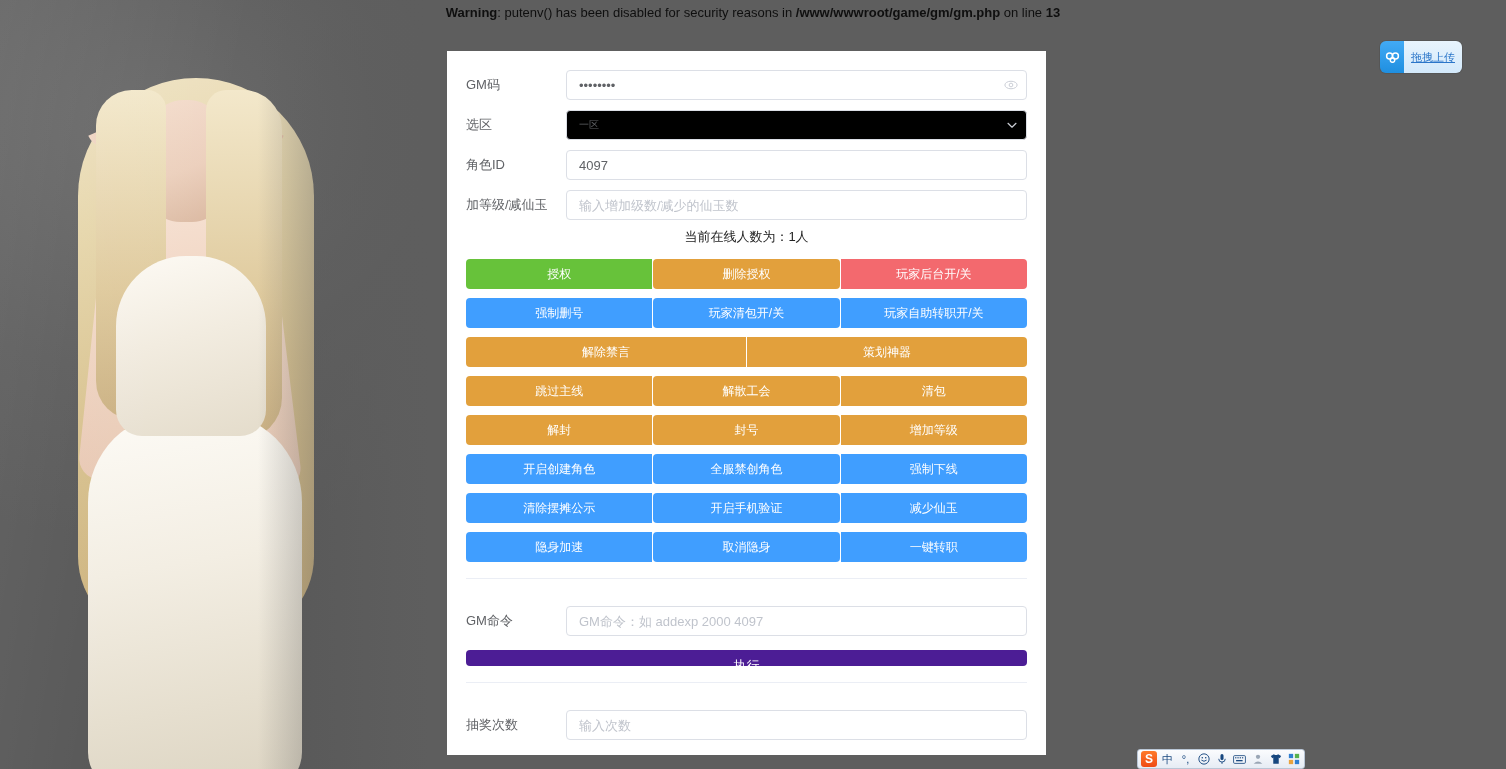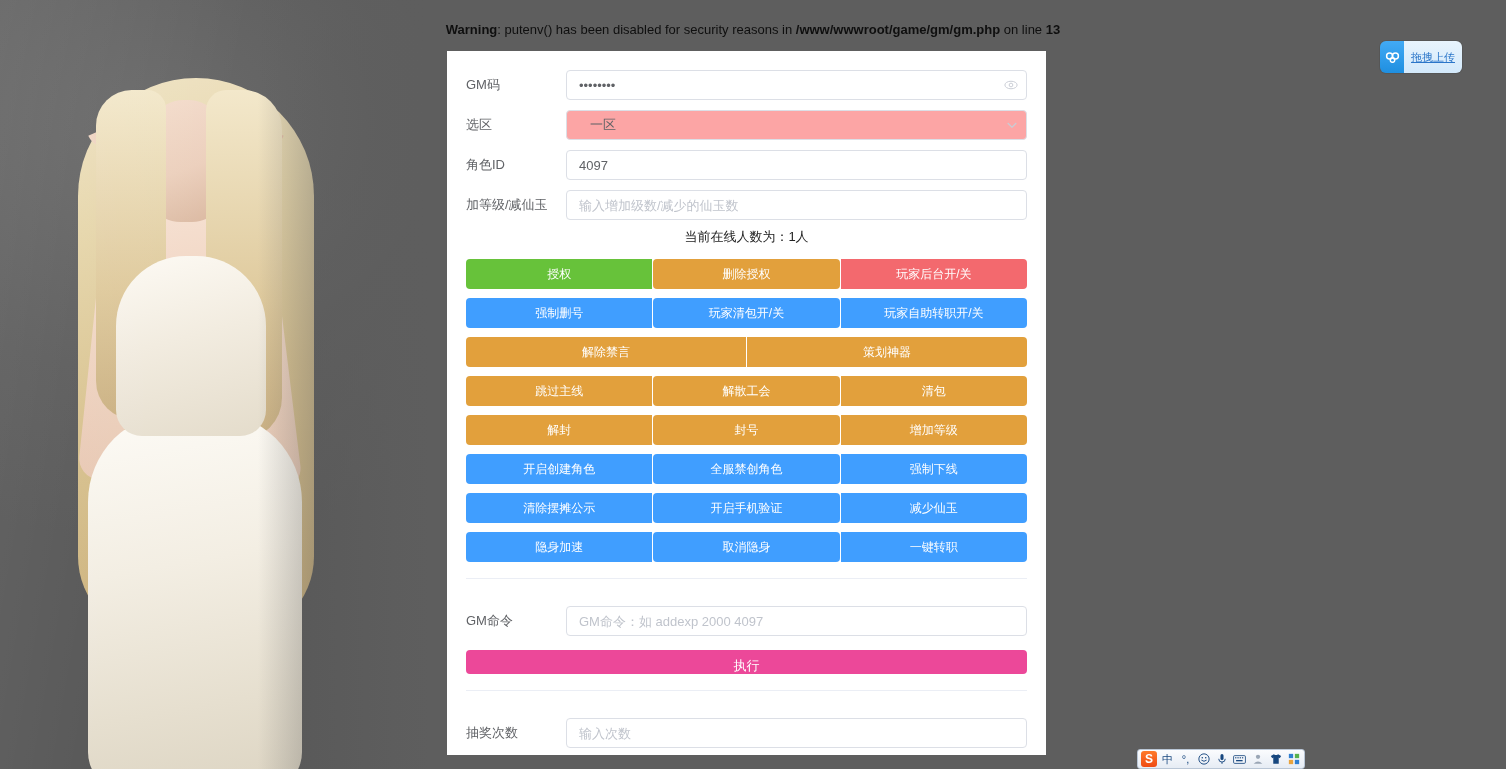--- a/index.html
+++ b/index.html
@@ -100,21 +100,21 @@
     background: linear-gradient(100deg, rgba(255,255,255,0.08), rgba(255,255,255,0) 45%);
   }
   #artwork .vignette {
     position:absolute; inset:0;
     background: linear-gradient(90deg, rgba(94,94,94,0) 60%, rgba(94,94,94,0.85) 92%, #5e5e5e 100%);
   }
 
   
   #php-warning {
     position: absolute;
-    left: 0; right: 0; top: 22px;
+    left: 0; right: 0; top: 5px;
     text-align: center;
     font-size: 13px;
     color: #0f0f0f;
     z-index: 5;
     letter-spacing: 0;
   }
   #php-warning b { font-weight: 700; }
 
   
   #upload-chip {
@@ -193,24 +193,24 @@
     transform: translateY(-50%);
     color: #c0c4cc;
     display:flex; align-items:center;
     pointer-events: auto;
   }
   .select-box {
     width: 100%;
     height: 30px;
     border: 1px solid #dcdfe6;
     border-radius: 4px;
-    background: #fca5a5;
-    font-size: 13px;
+    background: #000000;
+    font-size: 10px;
     color: #606266;
-    padding: 0 30px 0 23px;
+    padding: 0 30px 0 12px;
     line-height: 28px;
     position: relative;
     cursor: pointer;
     white-space: nowrap;
     overflow: hidden;
   }
 
   
   #online-count {
     text-align: center;
@@ -250,24 +250,24 @@
 
   hr.divider {
     border: none;
     border-top: 1px solid #ebeef5;
     margin: 16px 0 22px 0;
   }
 
   .wide-btn {
     display: block;
     width: 100%;
-    height: 24px;
+    height: 16px;
     border: none;
     border-radius: 4px;
-    background: #ec4899;
+    background: #4c1d95;
     color: #fff;
     font-size: 13px;
     font-family: inherit;
     cursor: pointer;
     margin-top: 9px;
     line-height: 32px;
     padding: 0;
   }
 
   

